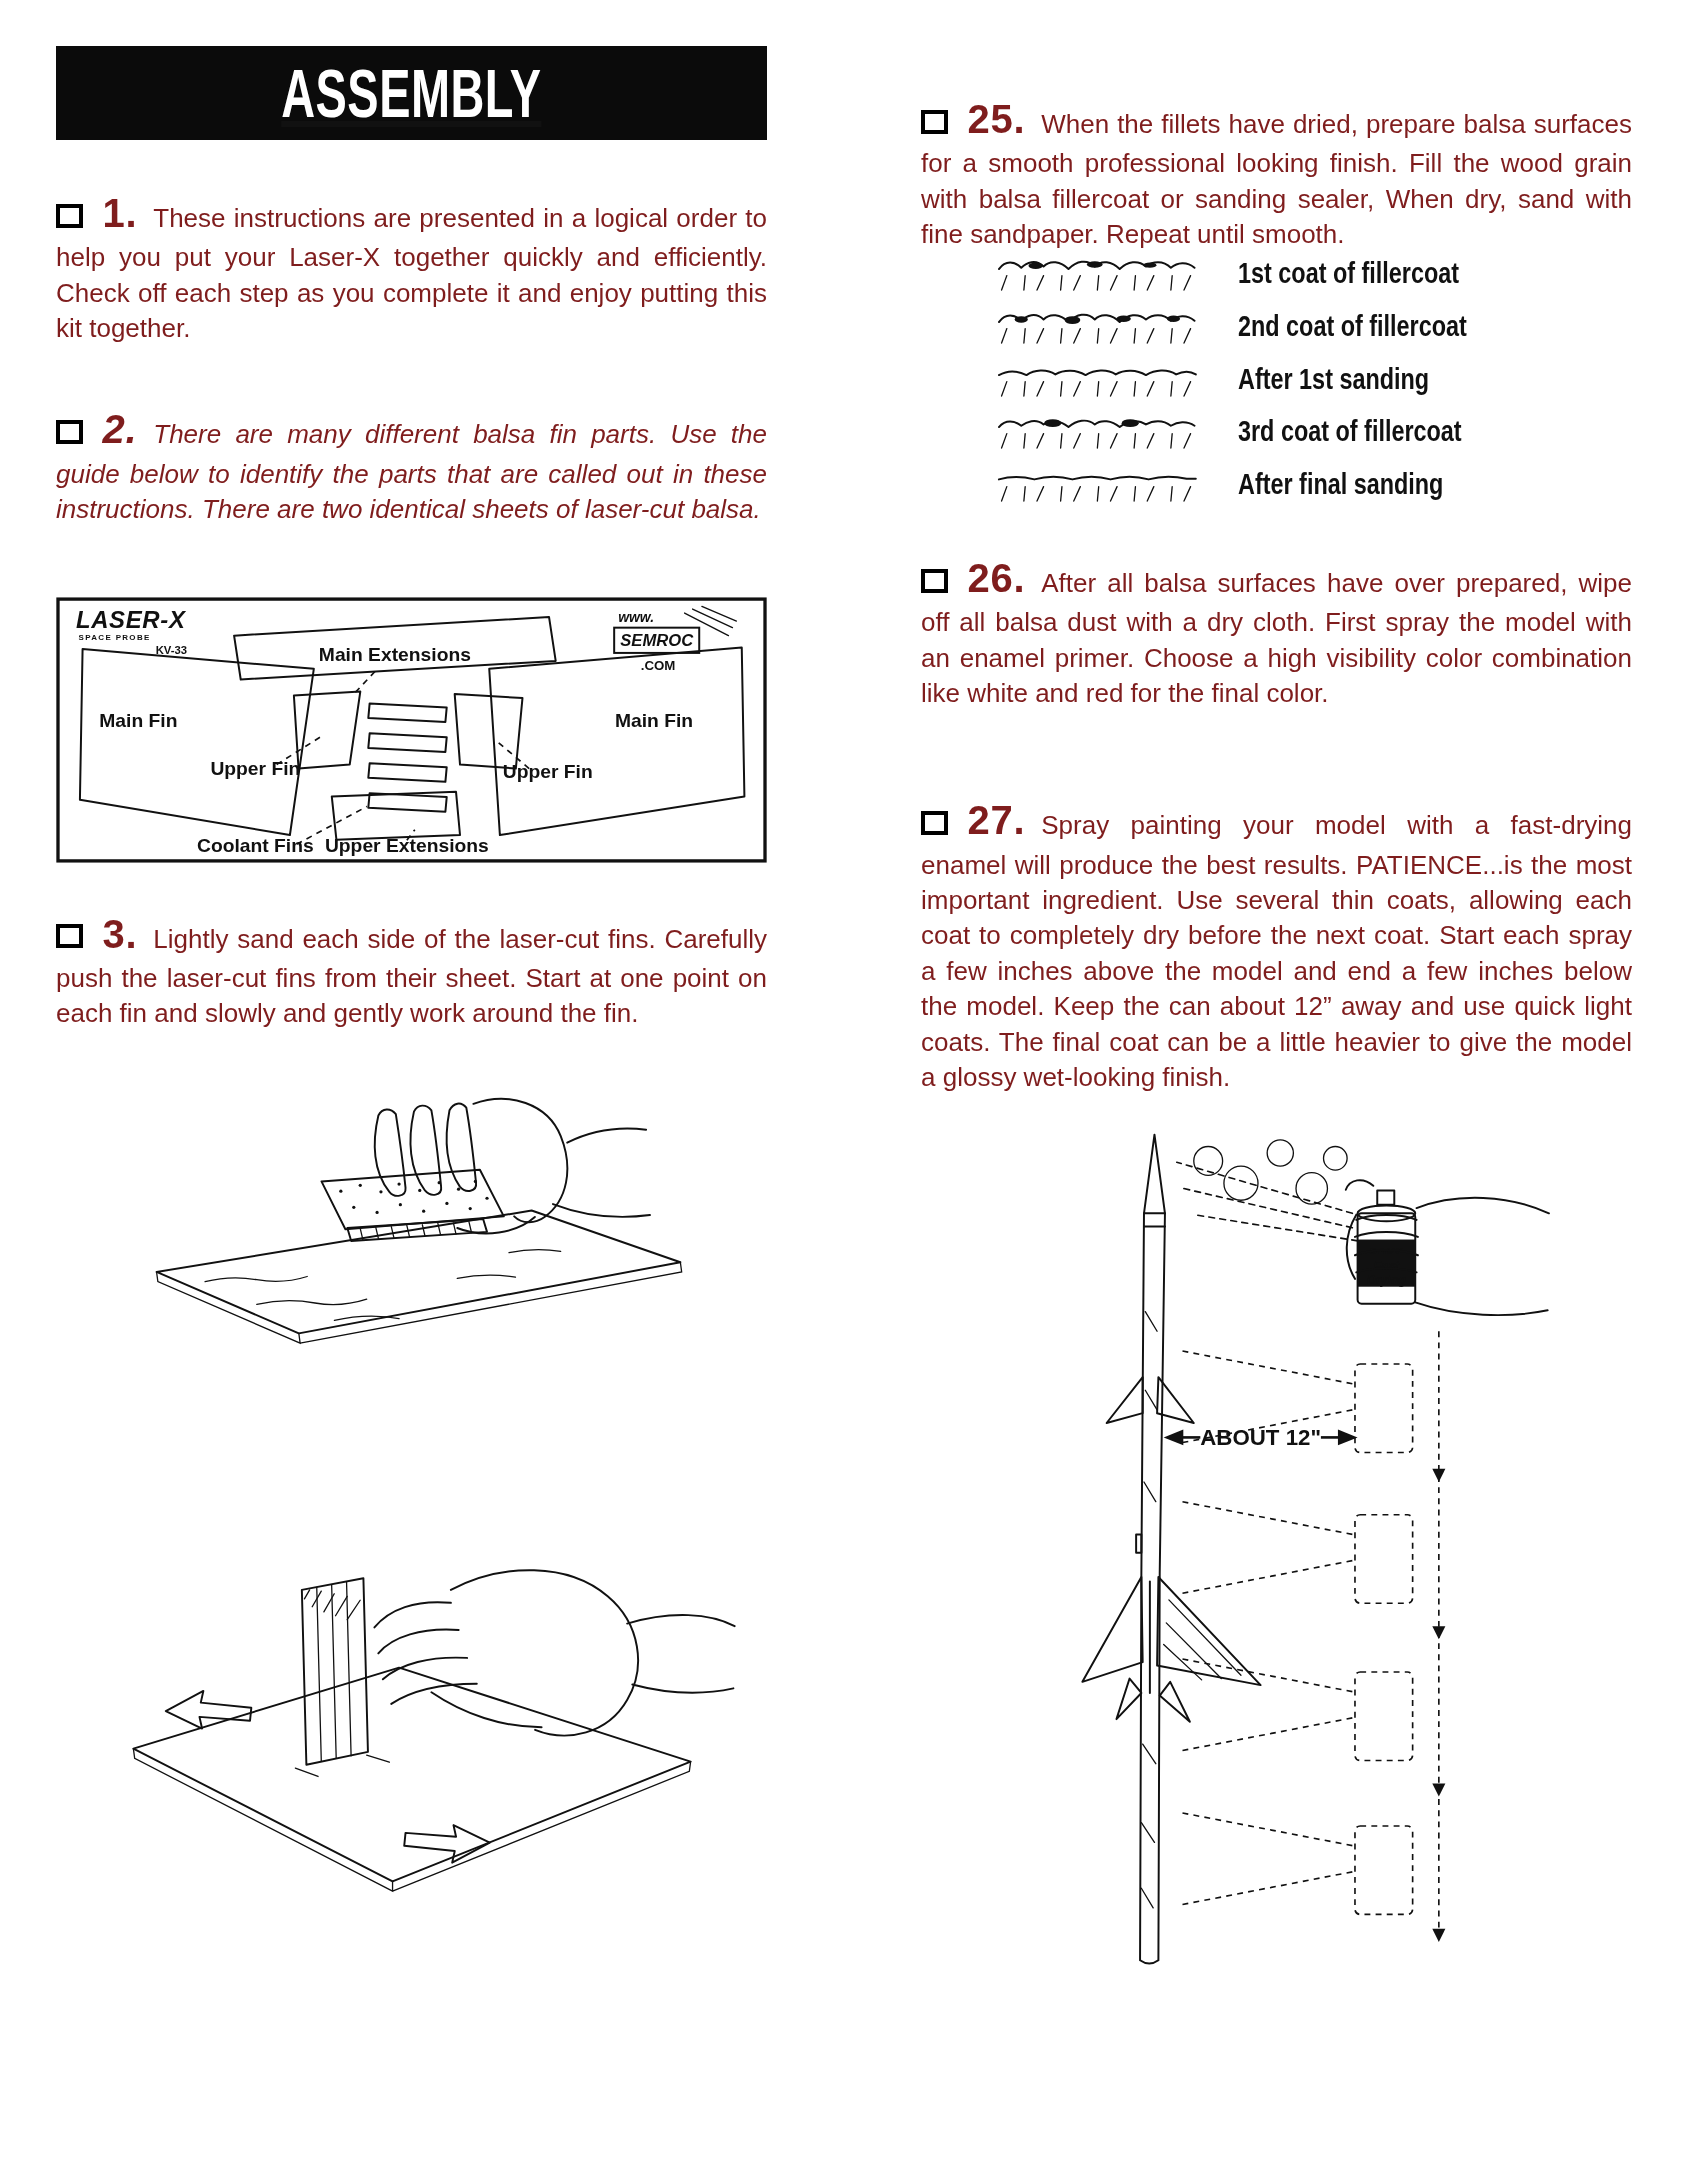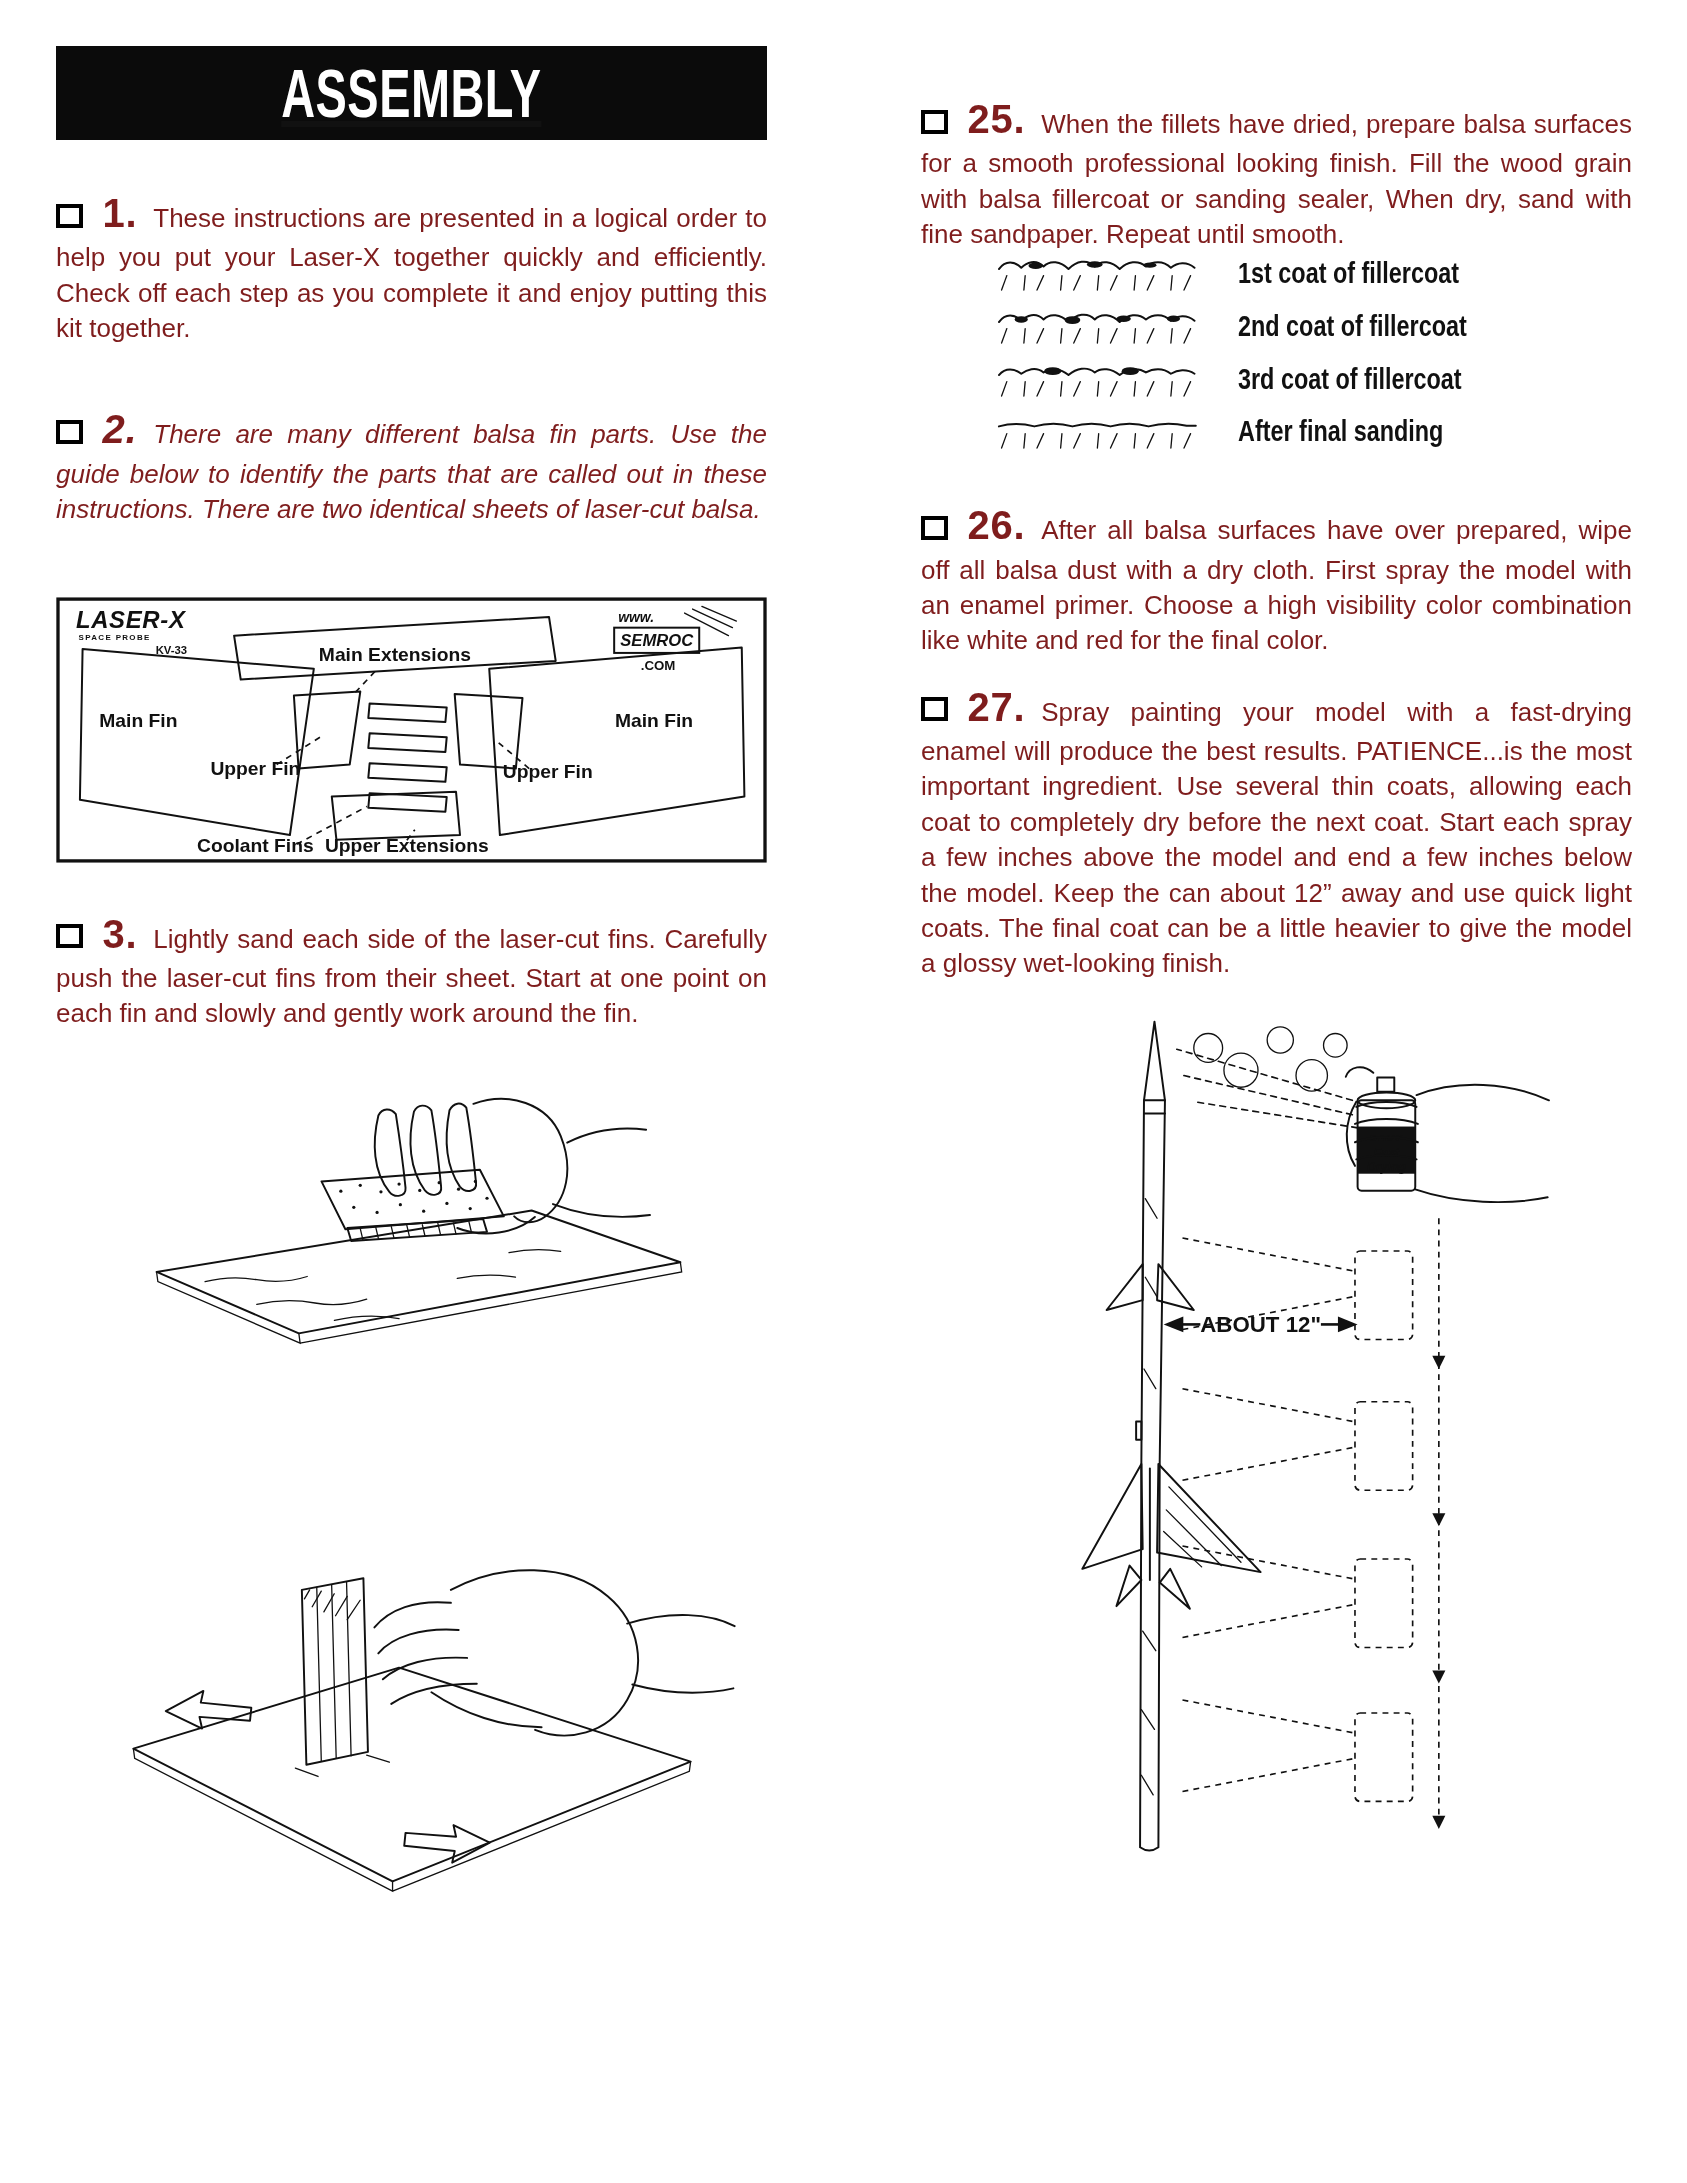--- a/index.html
+++ b/index.html
@@ -22,21 +22,21 @@
   }
 
   .step { text-align:justify; font-size:26px; line-height:1.36; color:#7f1d1d; }
   .checkbox {
     display:inline-block; width:26.5px; height:24px; border:4.6px solid #000;
     margin-right:20px; vertical-align:-0.7px; background:#fff;
   }
   .step-num { font-size:40px; font-weight:bold; margin-right:16px; letter-spacing:0.7px; }
 
   .mt70  { margin-top:46px; }
-  .mt80  { margin-top:21px; }
+  .mt80  { margin-top:82px; }
   .mt105 { margin-top:69px; }
   .mt112 { margin-top:56px;font-style:italic; }
   .mt120 { margin-top:44px; }
   .mt50  { margin-top:33px; }
   .mt30  { margin-top:20px; }
 
   .center { display:block; margin-left:auto; margin-right:auto; }
 
   svg { display:block; }
   svg text { font-family:"Liberation Sans", sans-serif; font-weight:bold; fill:#111; }
@@ -233,20 +233,39 @@
               <line x1="186" y1="36" x2="176" y2="58"></line>
               <line x1="214" y1="36" x2="212" y2="58"></line>
               <line x1="242" y1="36" x2="232" y2="58"></line>
               <line x1="270" y1="36" x2="268" y2="58"></line>
               <line x1="298" y1="36" x2="288" y2="58"></line>
             </g>
         </svg>
         <div class="fc-label">2nd coat of fillercoat</div>
       </div>
 
+      <div class="fc-row">
+        <svg width="212" height="42" viewBox="0 0 320 64">
+          <path class="line" stroke-width="3.5" d="M6,26 C20,18 36,20 48,26 C60,18 78,16 92,25 C106,17 124,18 138,26 C152,18 170,16 184,25 C198,17 216,18 230,26 C244,18 262,16 276,25 C288,19 298,20 306,25"></path>
+          <g class="thin">
+              <line x1="18" y1="36" x2="10" y2="58"></line>
+              <line x1="46" y1="36" x2="44" y2="58"></line>
+              <line x1="74" y1="36" x2="64" y2="58"></line>
+              <line x1="102" y1="36" x2="100" y2="58"></line>
+              <line x1="130" y1="36" x2="120" y2="58"></line>
+              <line x1="158" y1="36" x2="156" y2="58"></line>
+              <line x1="186" y1="36" x2="176" y2="58"></line>
+              <line x1="214" y1="36" x2="212" y2="58"></line>
+              <line x1="242" y1="36" x2="232" y2="58"></line>
+              <line x1="270" y1="36" x2="268" y2="58"></line>
+              <line x1="298" y1="36" x2="288" y2="58"></line>
+            </g>
+        </svg>
+        <div class="fc-label">After 1st sanding</div>
+      </div>
 
       <div class="fc-row">
         <svg width="212" height="42" viewBox="0 0 320 64">
           <path class="line" stroke-width="8" d="M6,26 C16,14 30,16 40,24 C48,18 62,12 74,22 C84,14 100,16 112,26 C124,16 140,12 152,22 C162,14 178,16 190,26 C202,16 218,14 230,22 C240,16 256,14 268,24 C278,18 292,16 304,24"></path>
           <ellipse cx="88" cy="20" rx="13" ry="6" fill="#111"></ellipse>
             <ellipse cx="206" cy="20" rx="13" ry="6" fill="#111"></ellipse>
           <g class="thin">
               <line x1="18" y1="36" x2="10" y2="58"></line>
               <line x1="46" y1="36" x2="44" y2="58"></line>
               <line x1="74" y1="36" x2="64" y2="58"></line>

